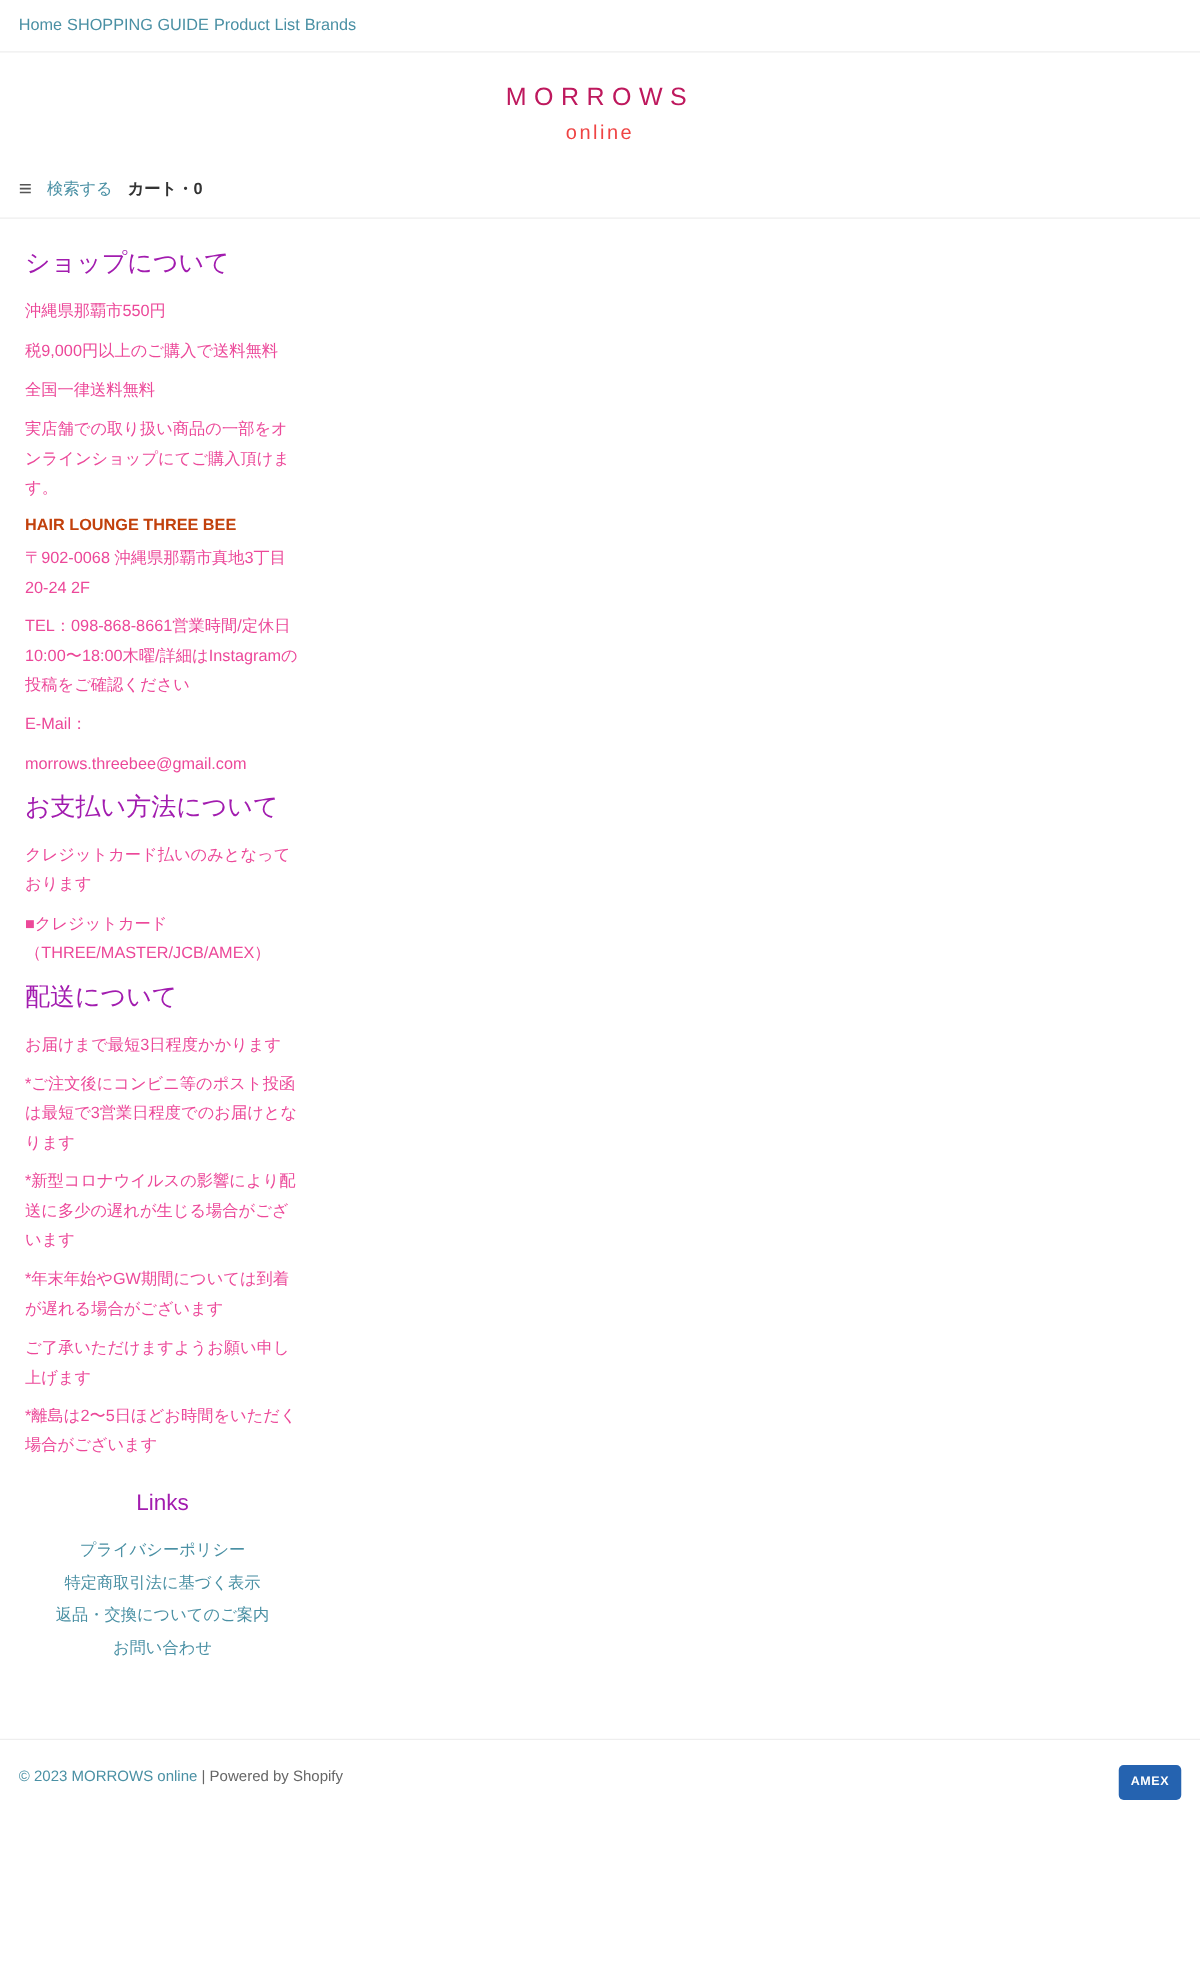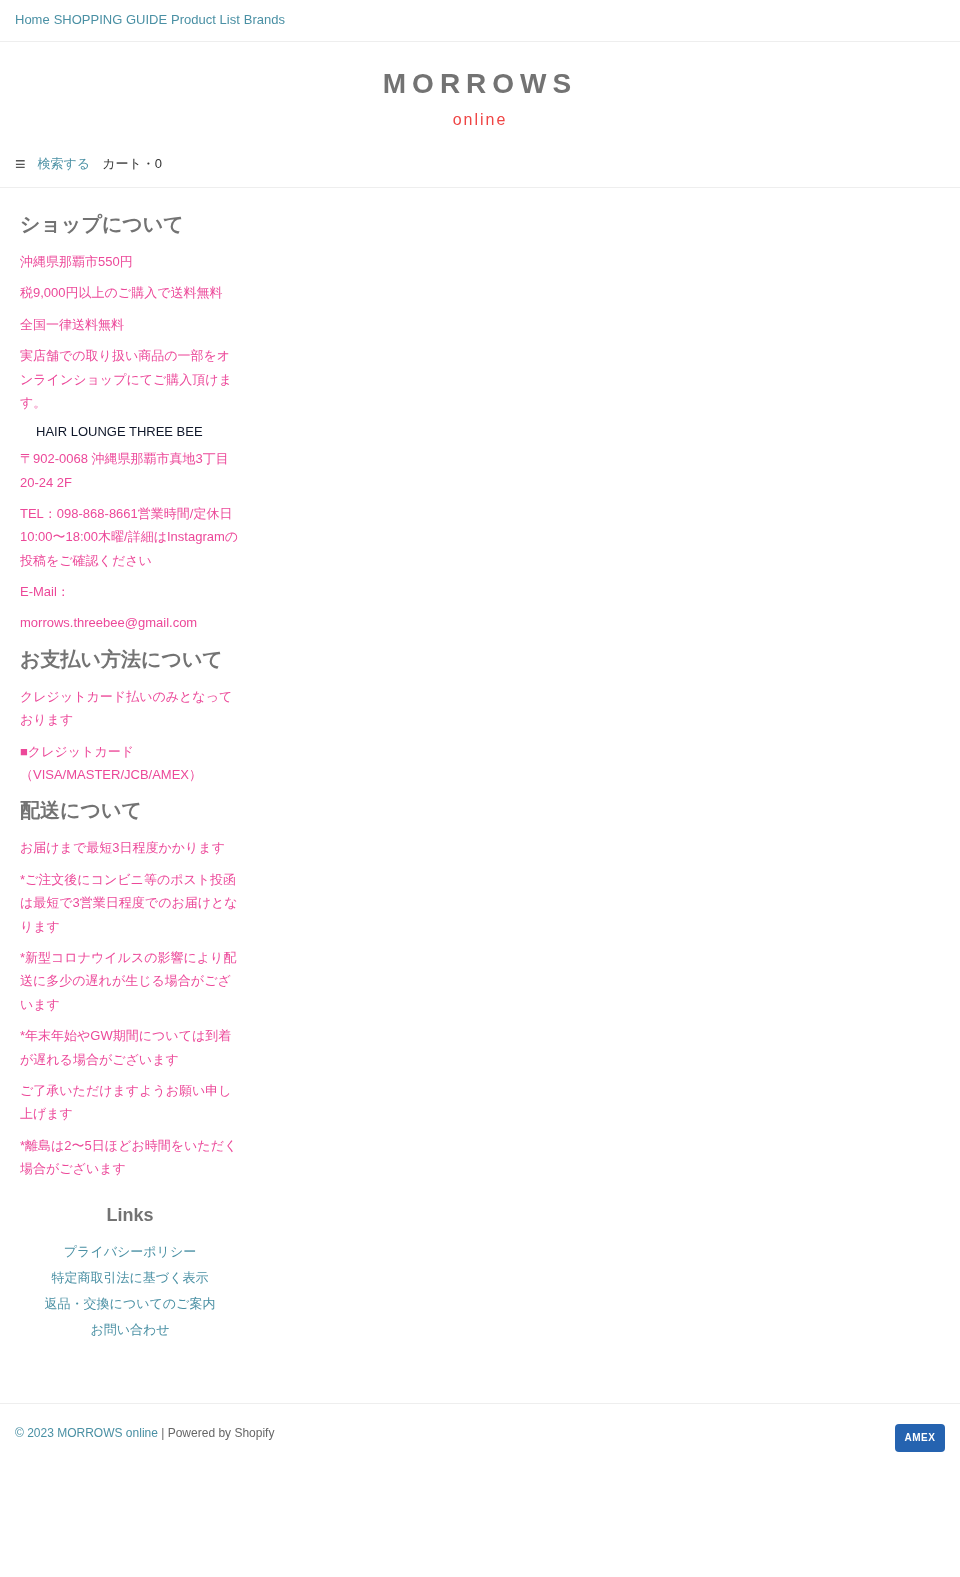--- a/index.html
+++ b/index.html
@@ -27,24 +27,24 @@
       text-decoration: none;
       font-size: 13px;
       display: block;
     }
     .header {
       text-align: center;
       padding: 20px 0 10px;
       border-top: 1px solid #eee;
     }
     .header-title {
-      font-size: 28px;
+      font-size: 20px;
       letter-spacing: 6px;
-      color: #737373;
-      font-weight: 700;
+      color: #be185d;
+      font-weight: 400;
     }
     .header-subtitle {
       font-size: 16px;
       color: #ef4444;
       letter-spacing: 2px;
     }
     .top-bar {
       display: flex;
       align-items: center;
       padding: 8px 15px;
@@ -57,54 +57,55 @@
       cursor: pointer;
     }
     .top-bar-search {
       color: #4a90a4;
       font-size: 13px;
       cursor: pointer;
     }
     .top-bar-cart {
       font-size: 13px;
       color: #333;
+      font-weight: bold;
     }
     .content {
       display: flex;
     }
     .sidebar {
       width: 260px;
       min-width: 260px;
       padding: 20px 20px;
     }
     .main-content {
       flex: 1;
       padding: 20px;
     }
     .section-title {
       font-size: 20px;
-      font-weight: 700;
-      color: #737373;
+      font-weight: 400;
+      color: #a21caf;
       margin-bottom: 10px;
       margin-top: 20px;
     }
     .section-title:first-child {
       margin-top: 0;
     }
     .section-body {
       font-size: 13px;
       color: #ec4899;
       line-height: 1.8;
       margin-bottom: 8px;
     }
     .bold-label {
-      font-weight: 400;
-      font-size: 13px;
-      color: #0f172a;
-      margin: 8px 16px 4px;
+      font-weight: 700;
+      font-size: 13px;
+      color: #c2410c;
+      margin: 8px 0 4px;
     }
     .links-section {
       margin-top: 20px;
       text-align: center;
     }
     .links-section .section-title {
       font-size: 18px;
     }
     .link-item {
       display: block;
@@ -185,21 +186,21 @@
       <div class="bold-label">HAIR LOUNGE THREE BEE</div>
       <div class="section-body">〒902-0068 沖縄県那覇市真地3丁目20-24 2F</div>
       <div class="section-body">TEL：098-868-8661営業時間/定休日<br>10:00〜18:00木曜/詳細はInstagramの投稿をご確認ください</div>
       <div class="section-body">E-Mail：</div>
       <div class="section-body">morrows.threebee@gmail.com</div>
     </div>
 
     <div>
       <div class="section-title">お支払い方法について</div>
       <div class="section-body">クレジットカード払いのみとなっております</div>
-      <div class="section-body">■クレジットカード（VISA/MASTER/JCB/AMEX）</div>
+      <div class="section-body">■クレジットカード（THREE/MASTER/JCB/AMEX）</div>
     </div>
 
     <div>
       <div class="section-title">配送について</div>
       <div class="section-body">お届けまで最短3日程度かかります</div>
       <div class="section-body">*ご注文後にコンビニ等のポスト投函は最短で3営業日程度でのお届けとなります</div>
       <div class="section-body">*新型コロナウイルスの影響により配送に多少の遅れが生じる場合がございます</div>
       <div class="section-body">*年末年始やGW期間については到着が遅れる場合がございます</div>
       <div class="section-body">ご了承いただけますようお願い申し上げます</div>
       <div class="section-body">*離島は2〜5日ほどお時間をいただく場合がございます</div>

